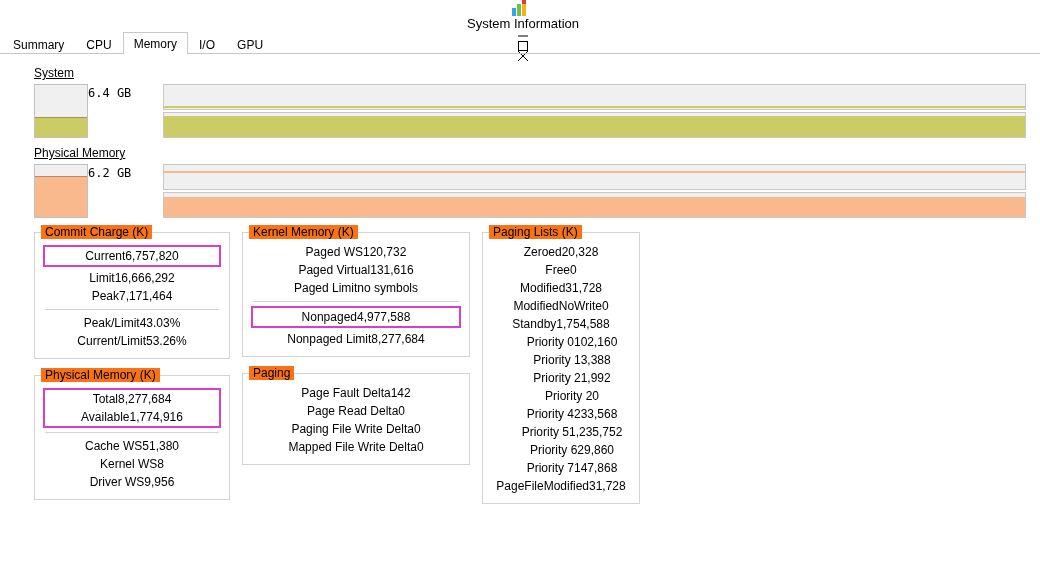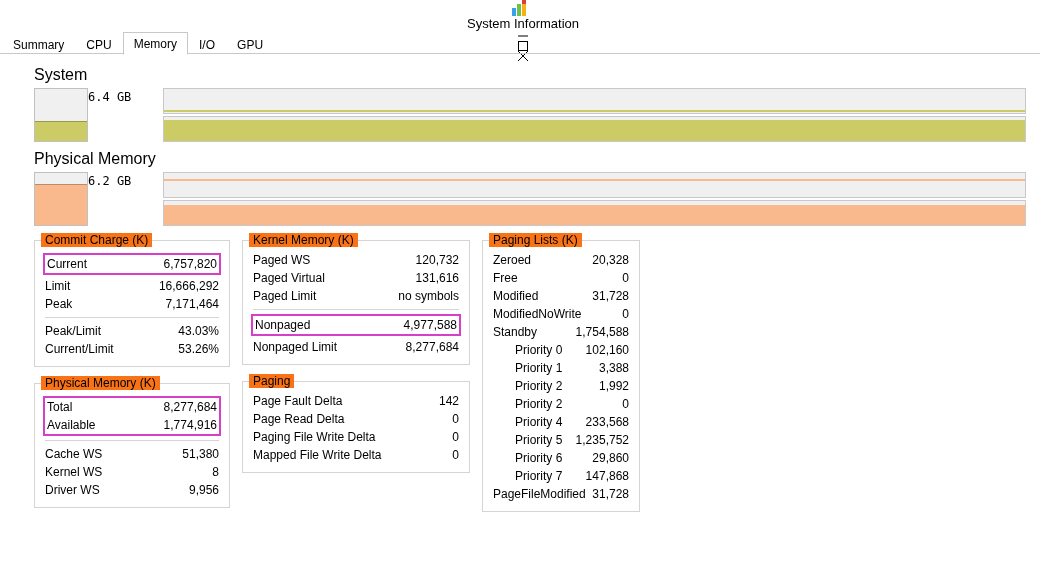--- a/index.html
+++ b/index.html
@@ -70,22 +70,23 @@
     z-index: 2;
     padding-top: 4px;
   }
 
   
   .content {
     padding: 10px 14px 10px 34px;
   }
 
   .section-label {
-    font-size: 16px;
+    font-size: 12px;
     margin: 2px 0 4px 0;
+    text-decoration: underline;
   }
 
   .graph-row {
     display: flex;
     gap: 32px;
     align-items: flex-start;
     margin-bottom: 8px;
   }
   .mini-gauge {
     display: flex;
@@ -157,21 +158,21 @@
   .groupbox > .legend {
     position: absolute;
     top: -8px;
     left: 6px;
     background: #f97316;
     padding: 0 4px;
     font-size: 12px;
   }
   .row {
     display: flex;
-    justify-content: space-between;
+    justify-content: center;
     padding: 1px 2px;
     font-size: 12px;
     line-height: 16px;
   }
   .row .k { text-align: left; }
   .row .v { text-align: right; font-variant-numeric: tabular-nums; }
   .row.indent .k { padding-left: 22px; }
   .sep {
     border: none;
     border-top: 1px solid #d4d4d4;

